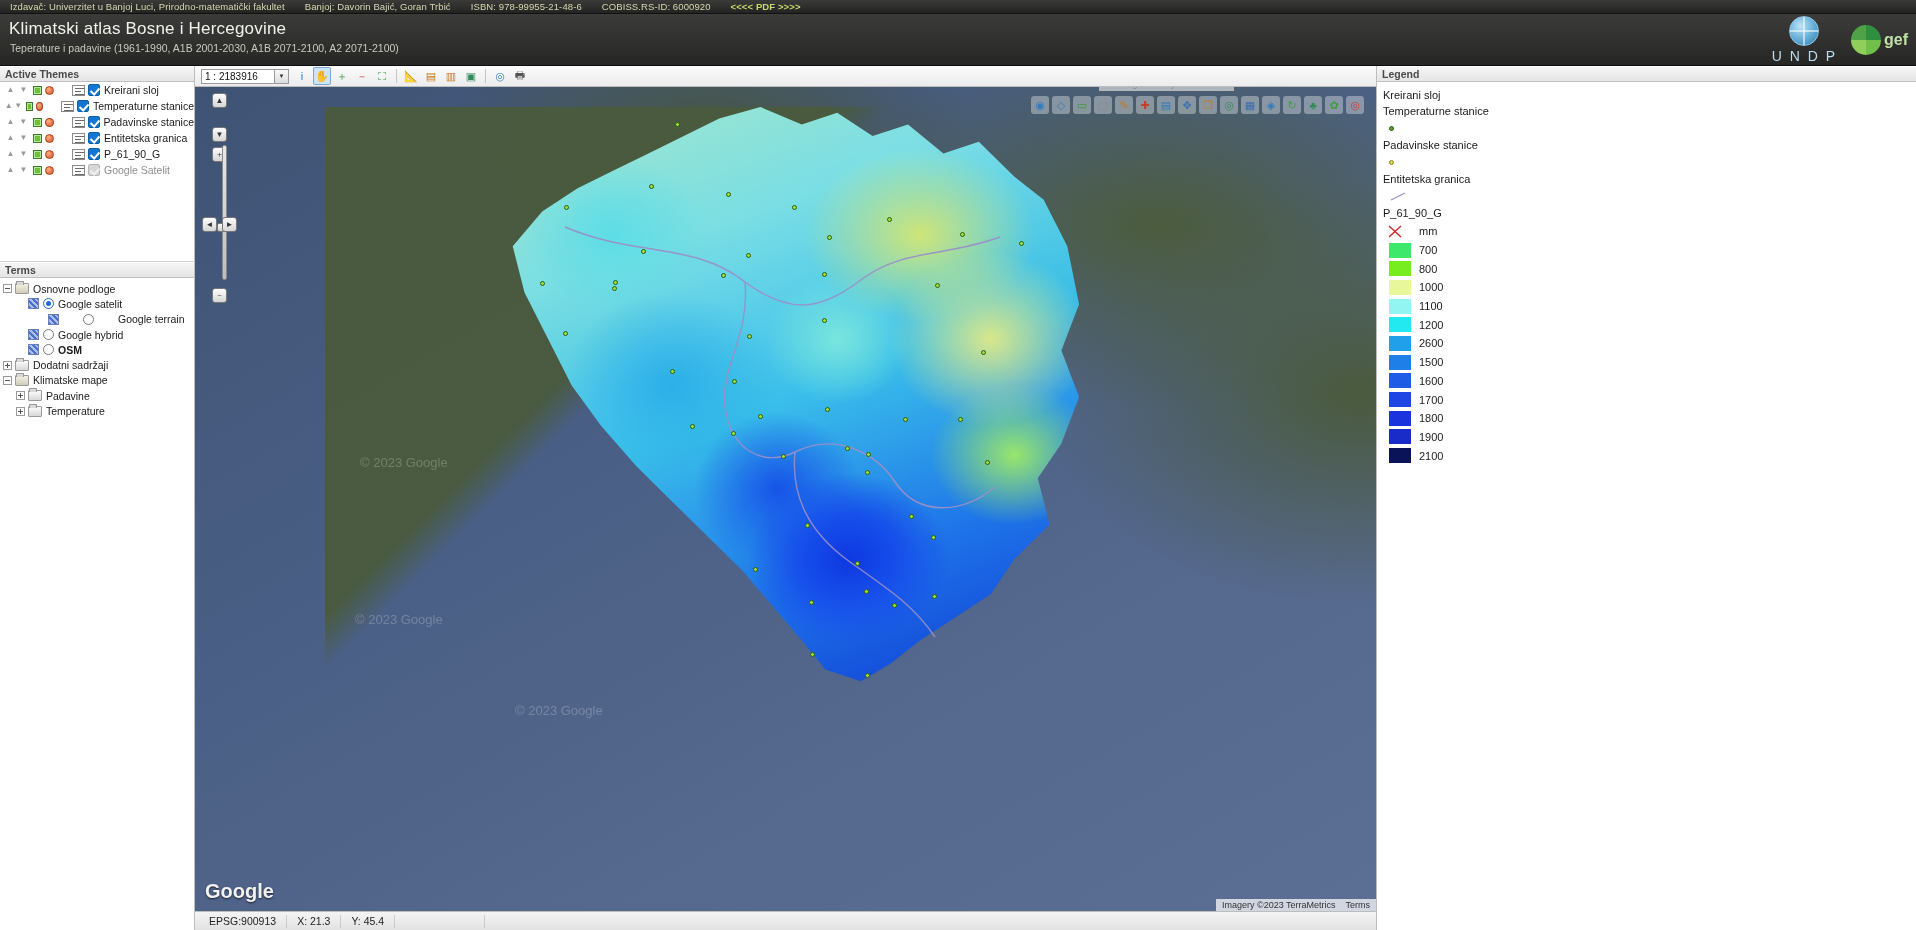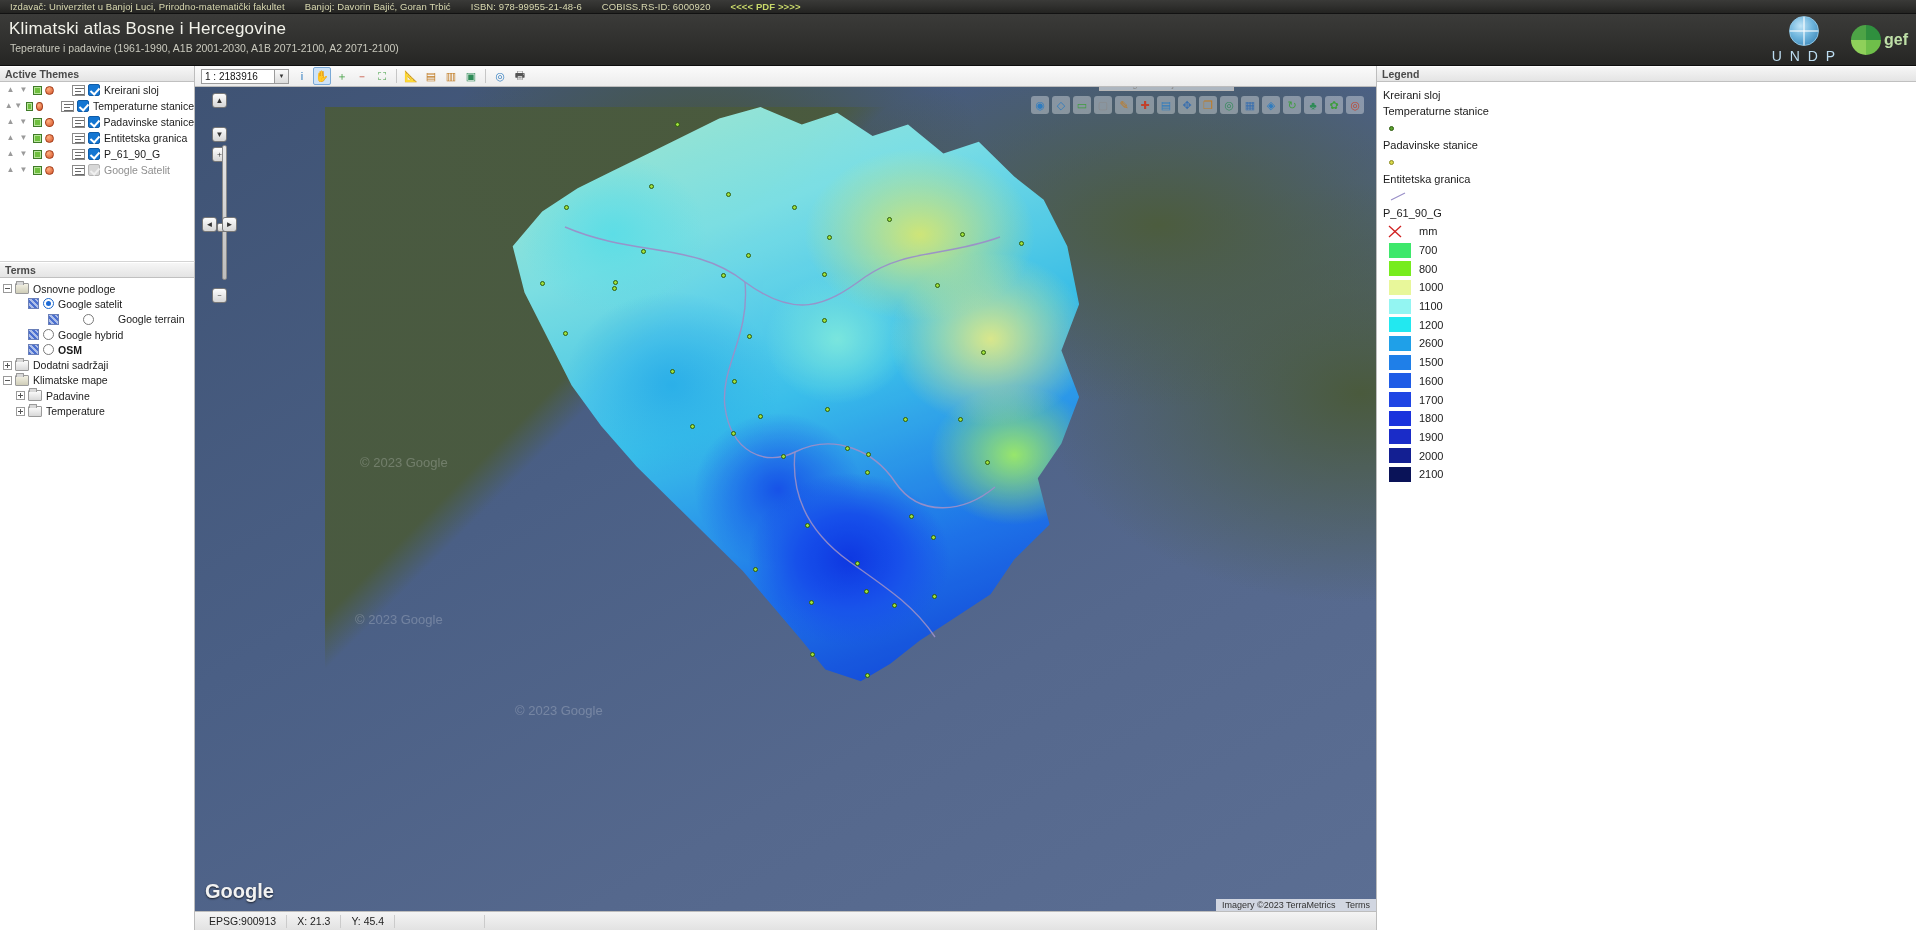--- a/index.html
+++ b/index.html
@@ -652,23 +652,19 @@
         </div>
         <div class="lg-row">
           <span class="sw" style="background: rgb(27, 51, 221);"></span>
           <span class="lg-val">1800</span>
         </div>
         <div class="lg-row">
           <span class="sw" style="background: rgb(26, 44, 200);"></span>
           <span class="lg-val">1900</span>
         </div>
         <div class="lg-row">
-          <span class="sw" style="background: rgb(19, 31, 146);"></span>
-          <span class="lg-val">2000</span>
-        </div>
-        <div class="lg-row">
           <span class="sw" style="background: rgb(10, 19, 88);"></span>
           <span class="lg-val">2100</span>
         </div>
       </div>
 </div>
 
 </div>
 
 </body></html>

